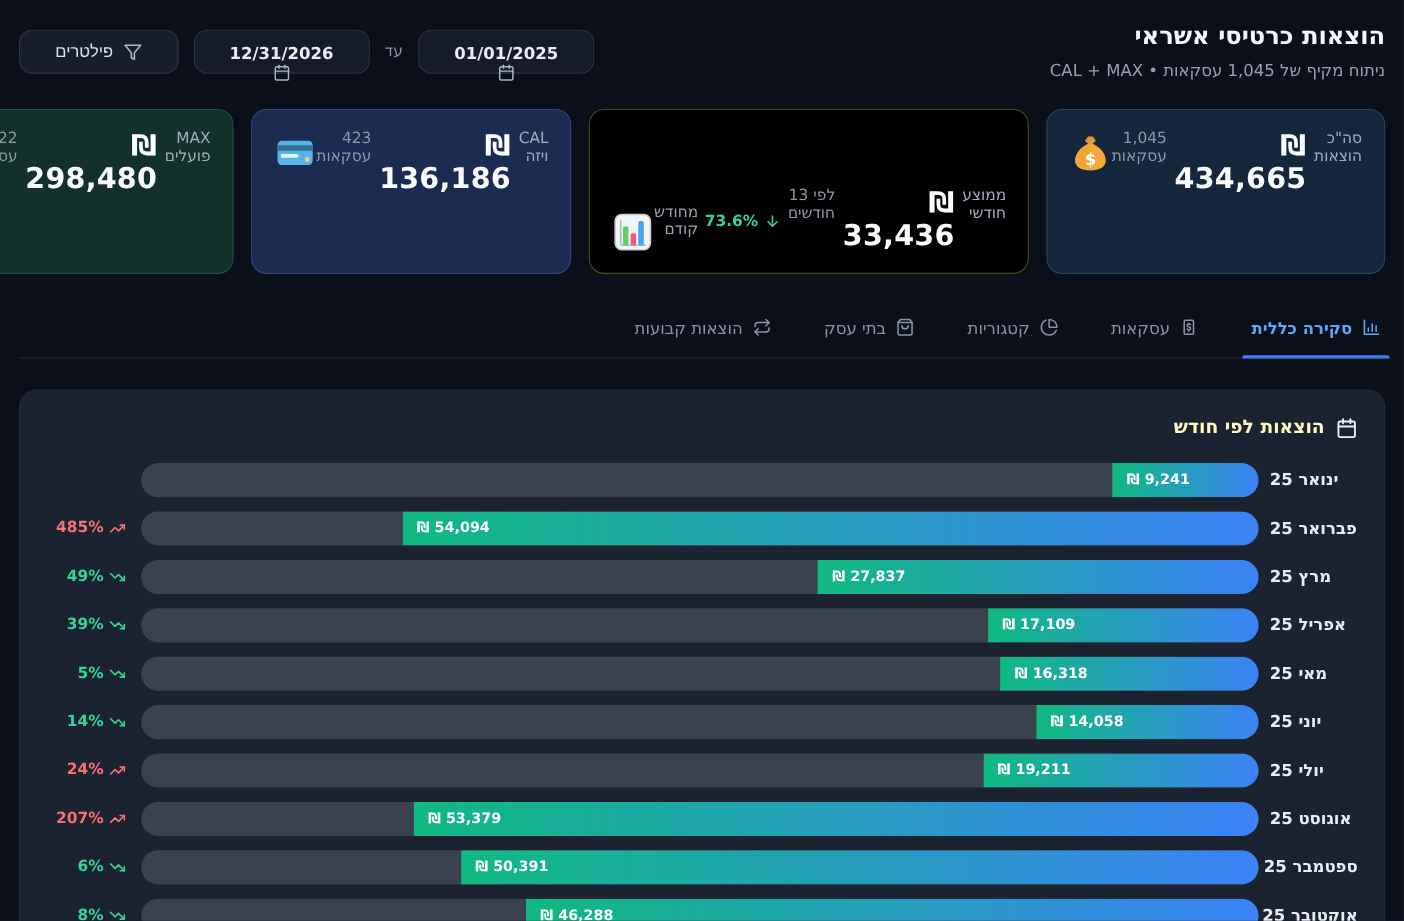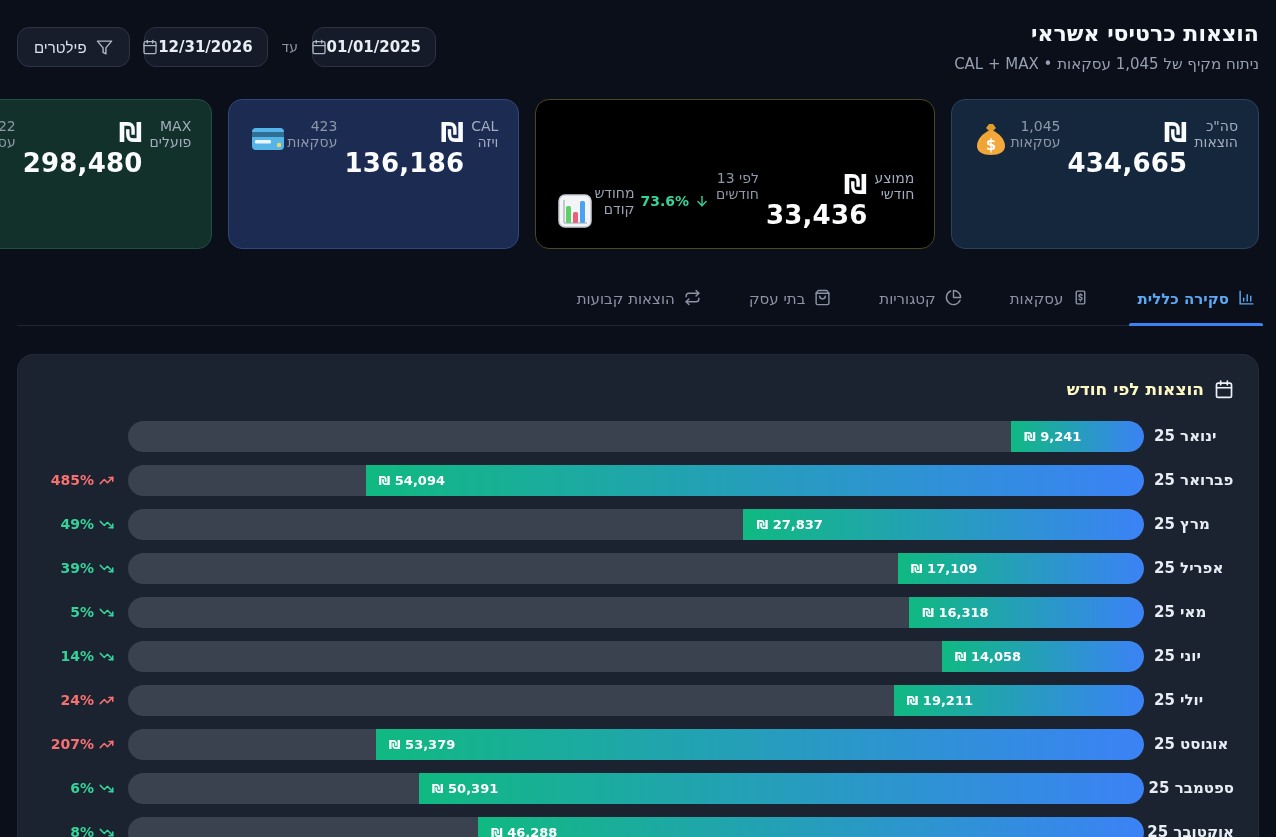--- a/index.html
+++ b/index.html
@@ -13,28 +13,28 @@
   .page { width:1276px; height:837px; padding:0 17px; }
 
   
   .header { display:flex; justify-content:space-between; align-items:flex-start; padding-top:20px; }
   .header-text { text-align:right; }
   .page-title { font-size:22px; font-weight:700; color:#f4f7fb; line-height:1.3; }
   .page-subtitle { font-size:15px; color:#96a0b1; margin-top:6px; }
   .controls { display:flex; align-items:center; gap:14px; padding-top:7px; }
   .date-field {
     display:flex; align-items:center; justify-content:space-between;
-    width:124px; height:40px; padding:12px 14px;
+    width:160px; height:40px; padding:12px 14px;
     background:#151b28; border:1px solid #2a3244; border-radius:12px;
-    font-size:15px; font-weight:600; color:#e8edf4; cursor:pointer;
+    font-size:15px; font-weight:600; color:#e8edf4; cursor:pointer;flex-direction:column;
   }
   .until { font-size:14px; color:#8b93a5; }
   .btn-filters {
     display:flex; align-items:center; gap:9px;
-    height:40px; padding:0 16px;
+    height:40px; padding:0 32px;
     background:#171d2b; border:1px solid #2c3447; border-radius:12px;
     font-size:15px; font-weight:500; color:#dde3ec; cursor:pointer;
   }
   .icon-gray { color:#aeb6c4; display:inline-flex; }
 
   
   .cards { display:flex; gap:16px; margin-top:26px; }
   .stat-card {
     flex:1; height:150px; border-radius:14px; padding:18px 20px;
     display:flex; justify-content:space-between;

